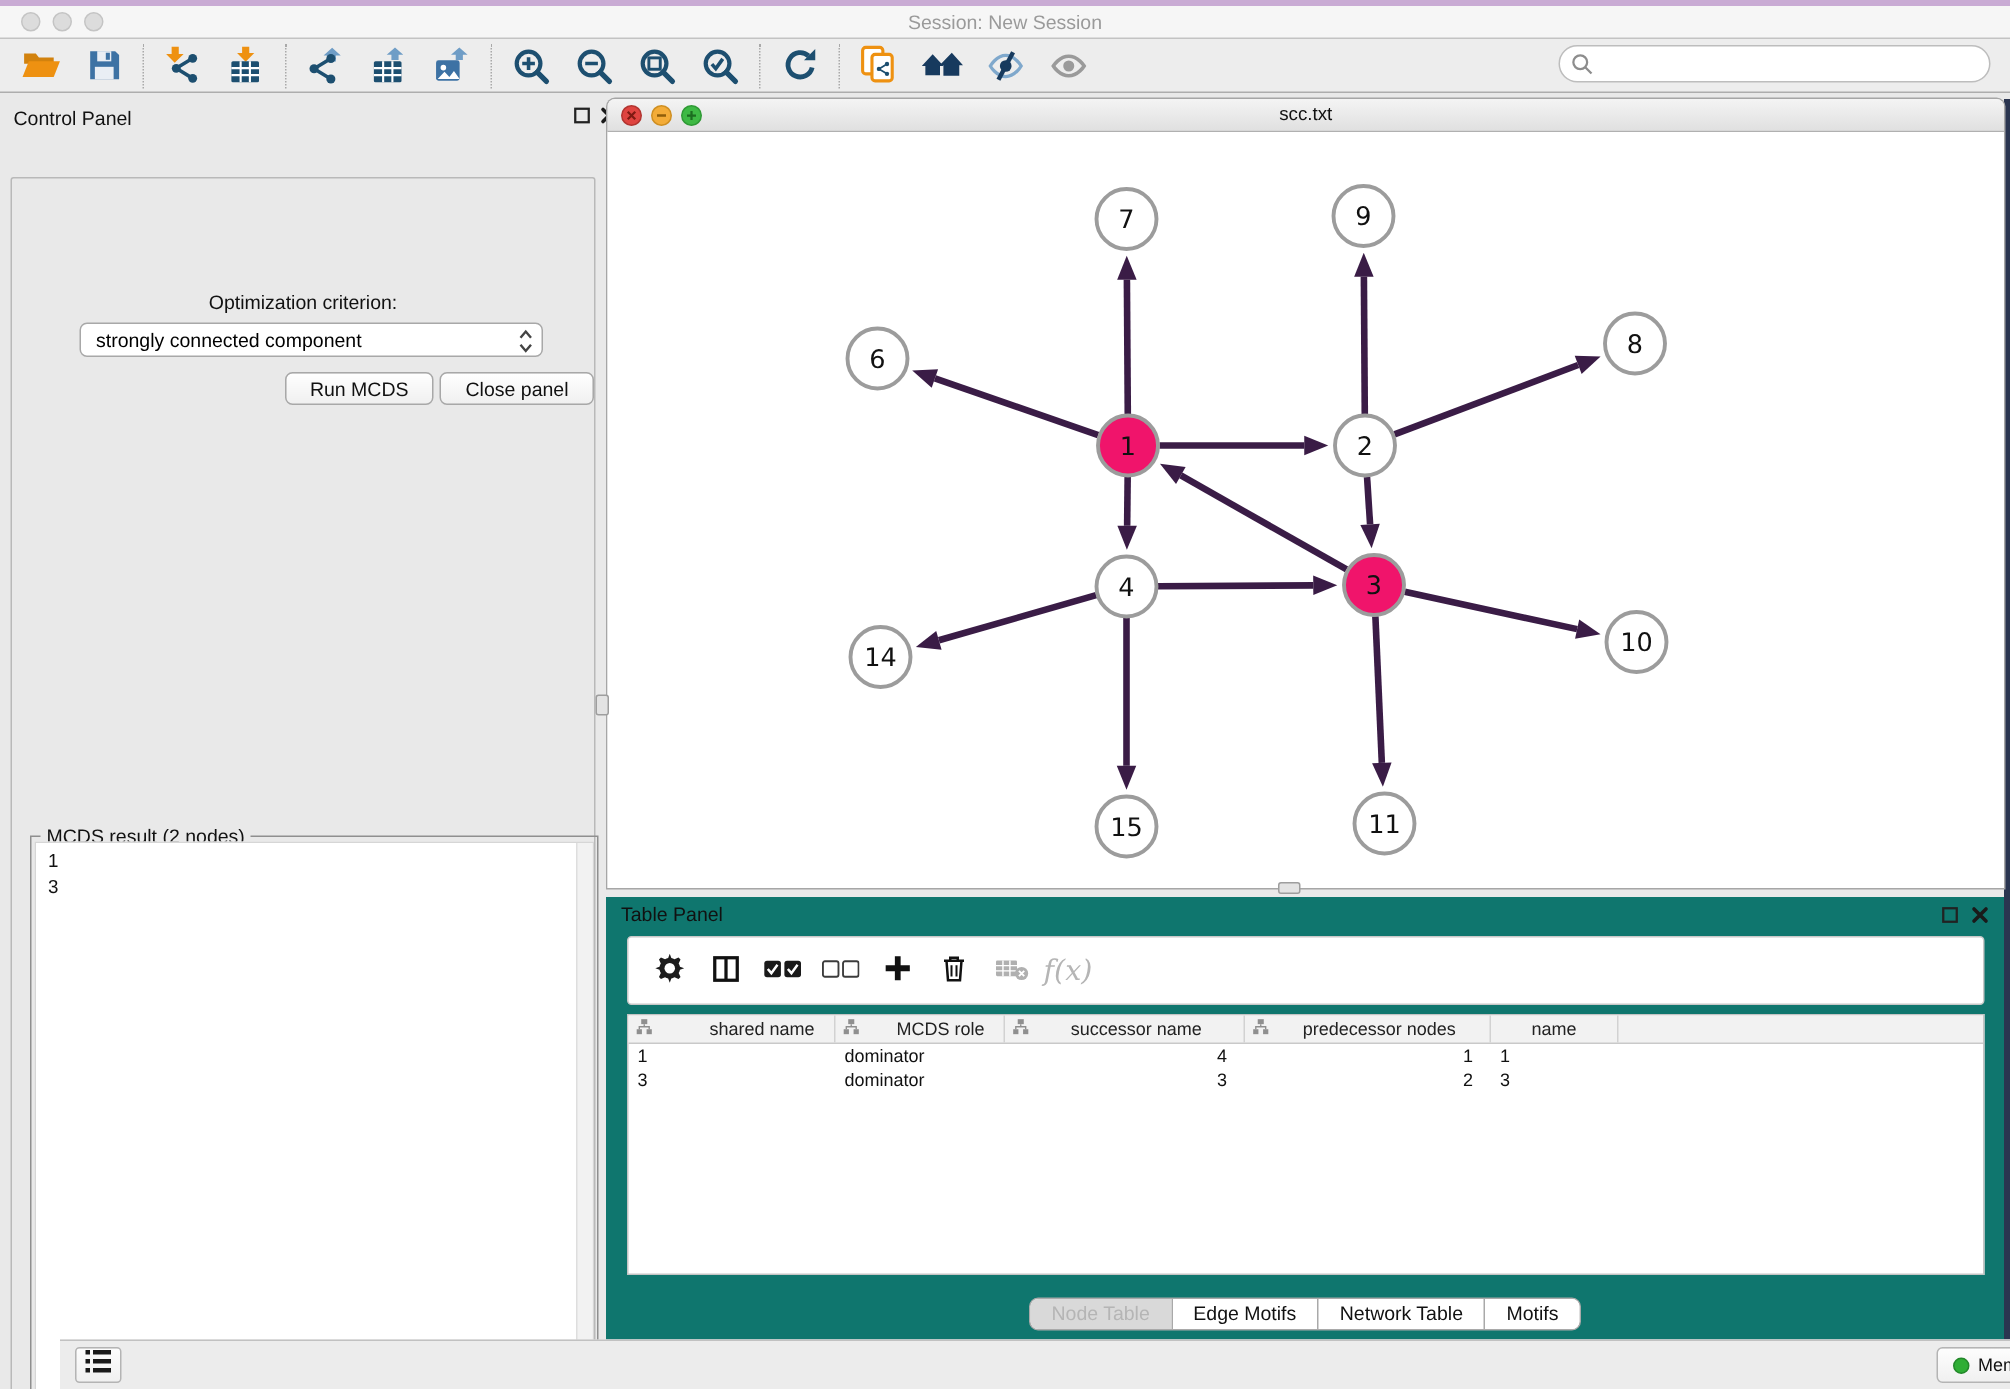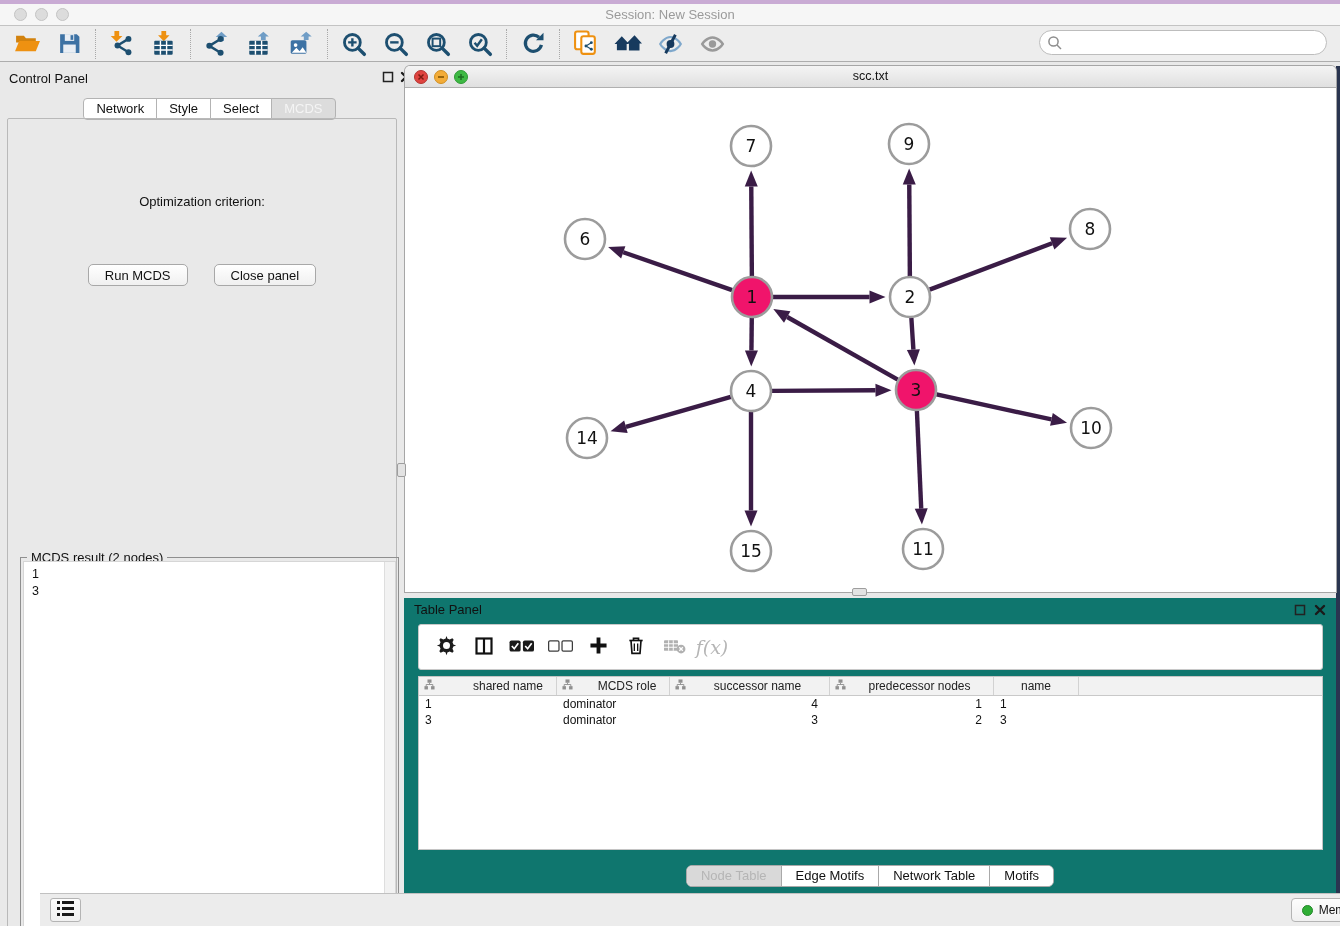--- a/index.html
+++ b/index.html
@@ -31,21 +31,21 @@
   .cp-float { right:26px; } .cp-close { right:8px; }
   .cp-tabs { position:absolute; left:0; top:36px; width:100%; display:flex; justify-content:center; }
   .cp-tab { padding:2px 12px 3px; font-size:13px; background:#fff; border:1px solid #b3b3b3; margin-left:-1px; color:#111; cursor:pointer; }
   .cp-tab:first-child { border-radius:4px 0 0 4px; }
   .cp-tab:last-child { border-radius:0 4px 4px 0; }
   .cp-tab.active { background:#dcdcdc; color:#f4f4f4; }
   .cp-body { position:absolute; left:7px; top:56px; width:390px; height:823px; border:1px solid #b9b9b9; border-radius:2px; }
   .opt-label { position:absolute; left:0; top:75px; width:100%; text-align:center; font-size:13px; color:#111; }
   .dropdown { position:absolute; left:45px; top:96px; width:309px; height:23px; background:#fff; border:1px solid #a8a8a8; border-radius:5px; font-size:13px; line-height:21px; padding-left:10px; cursor:pointer; }
   .dropdown .stepper { position:absolute; right:6px; top:3px; }
-  .btn-row { position:absolute; left:0; top:129px; width:100%; display:flex; justify-content:center; gap:26px;margin-top:16px; }
+  .btn-row { position:absolute; left:0; top:129px; width:100%; display:flex; justify-content:flex-end; gap:4px; }
   .aqua-btn { height:22px; padding:0 16px; font-size:13px; color:#111; background:linear-gradient(#ffffff,#f0f0f0); border:1px solid #a8a8a8; border-radius:5px; cursor:pointer; font-family:inherit; }
   .result-box { position:absolute; left:12px; top:438px; width:379px; height:378px; border:1px solid #8f8f8f; }
   .result-legend { position:absolute; left:6px; top:-8px; background:#e9e9e9; padding:0 4px; font-size:13px; color:#111; }
   .result-inner { position:absolute; left:2px; right:2px; top:3px; bottom:2px; background:#fff; border:1px solid #d6d6d6; }
   .result-lines { position:absolute; left:8px; top:4px; font-size:12.5px; line-height:17px; color:#111; white-space:pre; }
   .scroll-track { position:absolute; right:0; top:0; bottom:0; width:11px; background:#f2f2f2; border-left:1px solid #dedede; }
 
   
   .workspace { position:absolute; left:404px; top:62px; width:936px; height:831px; background:#e9e9e9; }
   .dark-strip { position:absolute; right:0; top:4px; width:4px; bottom:0; background:#2a3550; }
@@ -284,28 +284,30 @@
     <span class="cp-winbtn cp-float">
       <svg width="12" height="12">
           <rect x="1.5" y="1.5" width="9" height="9" fill="none" stroke="#222" stroke-width="1.5"></rect>
         </svg>
     </span>
     <span class="cp-winbtn cp-close">
       <svg width="12" height="12">
           <path d="M2 2l8 8M10 2l-8 8" stroke="#1a1a1a" stroke-width="2.4" stroke-linecap="round"></path>
         </svg>
     </span>
-    <div class="cp-tabs" id="cp-tabs">
-        <div class="cp-tab">Network</div>
-        <div class="cp-tab">Style</div>
-        <div class="cp-tab">Select</div>
-        <div class="cp-tab active">MCDS</div>
-      </div>
     <div class="cp-body">
       <div class="opt-label">Optimization criterion:</div>
+      <div class="dropdown">
+        <span>strongly connected component</span>
+        <span class="stepper">
+          <svg width="9" height="17" viewBox="0 0 9 17">
+              <path d="M1 6.2L4.5 2 8 6.2M1 10.8L4.5 15 8 10.8" fill="none" stroke="#444" stroke-width="1.6"></path>
+            </svg>
+        </span>
+      </div>
       <div class="btn-row">
         <button class="aqua-btn">Run MCDS</button>
         <button class="aqua-btn">Close panel</button>
       </div>
       <div class="result-box">
         <span class="result-legend">MCDS result (2 nodes)</span>
         <div class="result-inner">
           <div class="result-lines" id="result-lines">1
 3</div>
           <div class="scroll-track"></div>

